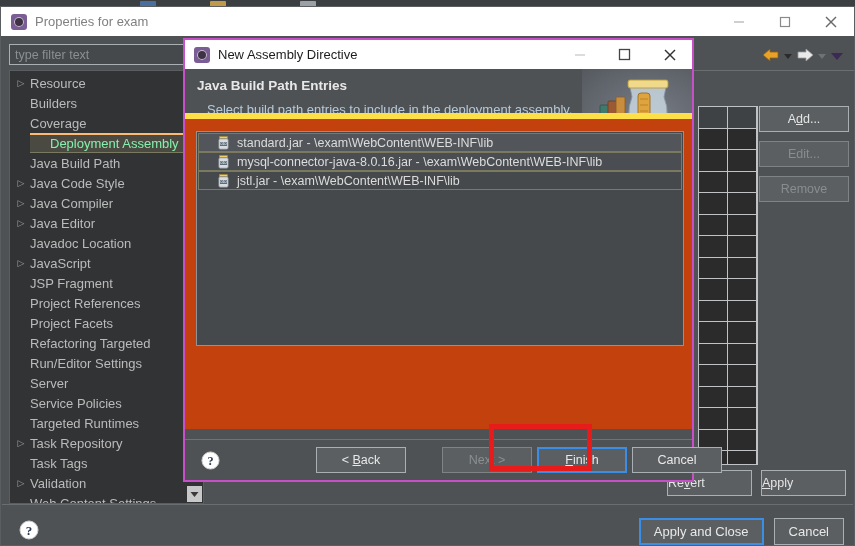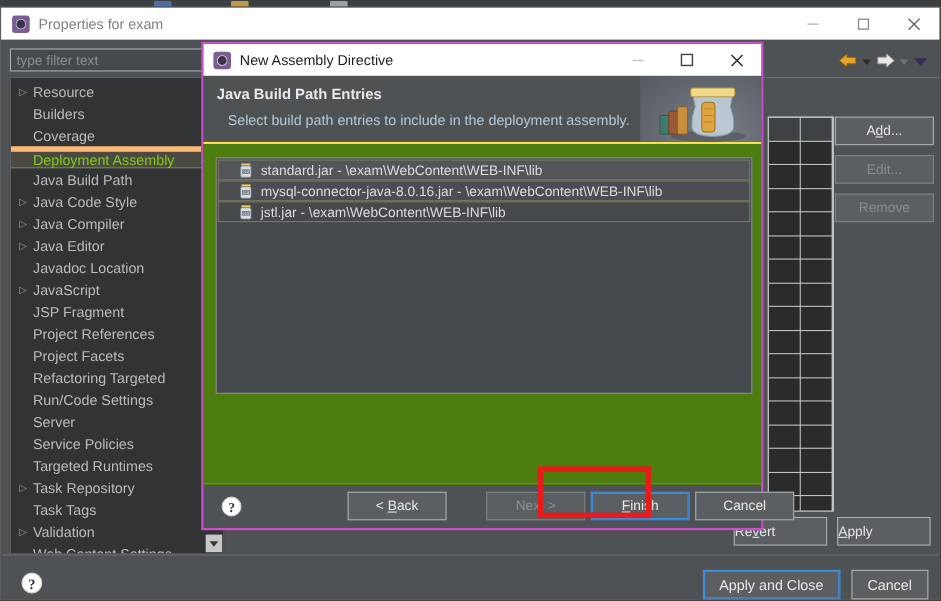--- a/index.html
+++ b/index.html
@@ -76,24 +76,25 @@
     font-size: 13px; color: #bbbbbb; padding-left: 4px;
     white-space: nowrap;
   }
   .tree-item .arrow {
     width: 14px; flex: none; text-align: center; font-size: 9px;
     color: #9aa0a3; line-height: 20px;
   }
   .tree-item .lbl { padding-left: 2px; }
   .tree-item.sel {
     background: #4a4a43;
-    border-top: 5px solid #fdba74;
+    border-top: 2px solid #fdba74;
     border-bottom: 1px solid #7a7a60;
-    color: #84cc16;
+    color: #86efac;
     height: 20px;
+    margin-left: 20px;
   }
   .tree-scroll-down {
     position: absolute; right: 1px; bottom: 1px; width: 15px; height: 16px;
     background: #c8c8c8; display: flex; align-items: center; justify-content: center;
   }
 
   
   .nav-arrows {
     position: absolute; right: 10px; top: 41px; display: flex; align-items: center; gap: 2px;
   }
@@ -149,32 +150,32 @@
   }
   .dlg-titlebar {
     height: 29px; background: #ffffff; display: flex; align-items: center;
   }
   .dlg-title-icon { width: 16px; height: 16px; margin-left: 9px; margin-right: 8px; flex: none; }
   .dlg-title-text { font-size: 13px; color: #1c1c1c; }
   .dlg-winbtns { margin-left: auto; display: flex; }
   .dwb { width: 45px; height: 29px; display: flex; align-items: center; justify-content: center; }
 
   .dlg-banner {
-    position: relative; height: 62px; background: #4e5254;
-    border-bottom: 2px solid #fde047;
+    position: relative; height: 50px; background: #4e5254;
+    border-bottom: 6px solid #fde047;
     padding: 9px 0 0 12px; overflow: hidden;
   }
   .banner-title { font-size: 13.5px; font-weight: bold; color: #e8e8e8; }
   .banner-sub { font-size: 13px; color: #b7c9d8; margin-top: 9px; padding-left: 10px; }
   .banner-img {
     position: absolute; right: 0; top: 0; width: 110px; height: 61px;
     background: radial-gradient(ellipse at 60% 85%, #7b7f86 0%, #6a6e76 42%, #55595f 100%);
   }
 
-  .dlg-body { position: relative; height: 310px; background: #4d7c0f; padding: 12px 11px 0 11px; }
+  .dlg-body { position: relative; height: 310px; background: #c2410c; padding: 12px 11px 0 11px; }
   .jar-list {
     width: 488px; height: 215px;
     background: #45494b; border: 1px solid #8f9396;
     padding: 1px; overflow: hidden;
   }
   .jar-row {
     height: 19px; display: flex; align-items: center;
     font-size: 12.5px; color: #dcdcdc;
     border: 1px solid transparent;
     padding-left: 18px;
@@ -332,21 +333,21 @@
           <div class="tree-item">
             <span class="arrow"></span>
             <span class="lbl">Project Facets</span>
           </div>
           <div class="tree-item">
             <span class="arrow"></span>
             <span class="lbl">Refactoring Targeted</span>
           </div>
           <div class="tree-item">
             <span class="arrow"></span>
-            <span class="lbl">Run/Code Settings</span>
+            <span class="lbl">Run/Editor Settings</span>
           </div>
           <div class="tree-item">
             <span class="arrow"></span>
             <span class="lbl">Server</span>
           </div>
           <div class="tree-item">
             <span class="arrow"></span>
             <span class="lbl">Service Policies</span>
           </div>
           <div class="tree-item">

